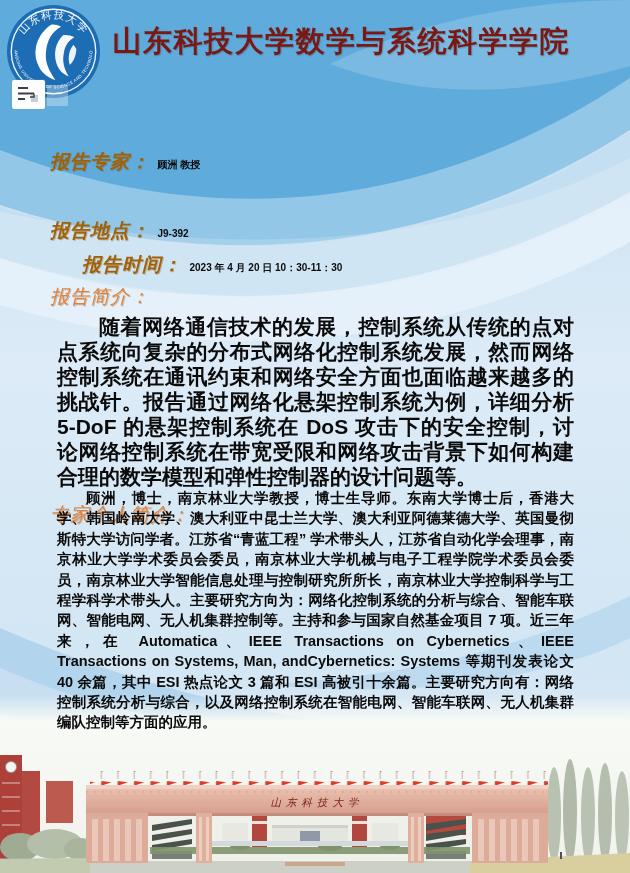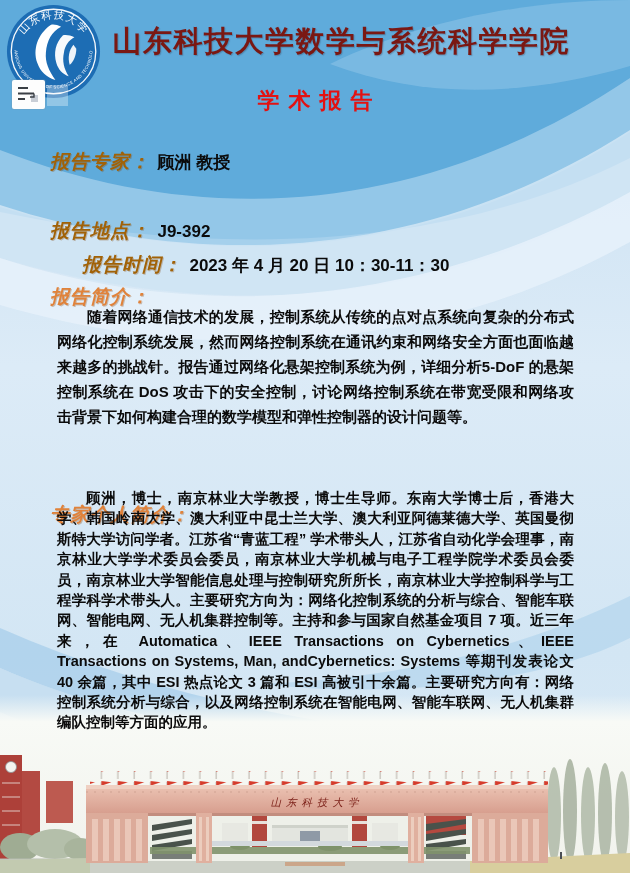--- a/index.html
+++ b/index.html
@@ -24,35 +24,35 @@
     position:absolute;left:0;top:86px;width:630px;z-index:3;text-align:center;margin:0;
     font-size:22px;font-weight:800;color:#e31212;letter-spacing:9px;text-indent:9px;
   }
   .frow{position:absolute;left:50px;right:40px;z-index:3;white-space:nowrap;}
   .flabel{
     display:inline-block;width:103px;
     font-family:"DejaVu Serif","Liberation Serif",serif;font-style:italic;font-weight:700;
     font-size:19px;color:#a16207;letter-spacing:1px;
     text-shadow:1px 1px 0 rgba(130,70,15,.30);
   }
-  .fvalue{font-size:17px;font-weight:700;color:#0b0b0b;}
+  .fvalue{font-size:10px;font-weight:700;color:#0b0b0b;}
   .row1{top:149px;}.row2{top:183px;}.row3{top:218px;}.row4{top:252px;margin-left:32px;}
   .sheading{
     position:absolute;left:50px;z-index:3;
-    font-family:"DejaVu Serif","Liberation Serif",serif;font-style:italic;font-weight:700;
+    font-family:"DejaVu Serif","Liberation Serif",serif;font-style:italic;font-weight:400;
     font-size:19px;color:#e0823a;letter-spacing:1px;
     text-shadow:1px 1px 0 rgba(130,70,15,.30);
   }
   .intro-h{top:284px;}
   .bio-h{top:462px;margin-top:40px;}
   .para{
     position:absolute;left:57px;width:517px;z-index:3;margin:0;
     color:#0b0b0b;font-weight:700;text-align:justify;text-indent:2em;
   }
-  .para1{top:304px;font-size:15px;line-height:25px;}
+  .para1{top:314px;font-size:21px;line-height:25px;}
   .para2{top:488px;font-size:14.5px;line-height:20.4px;}
 </style>
 </head>
 <body>
 
 <div class="page">
 
   <svg class="bg" viewBox="0 0 630 873" preserveAspectRatio="none">
     <defs>
       <linearGradient id="bgG" x1="0" y1="0" x2="0" y2="1">
@@ -101,21 +101,20 @@
       <rect x="19" y="15" width="7" height="7" fill="#c9ced6"></rect>
       <line x1="6" y1="8" x2="16" y2="8" stroke="#3a3f45" stroke-width="2"></line>
       <line x1="6" y1="13.5" x2="22" y2="13.5" stroke="#3a3f45" stroke-width="2"></line>
       <line x1="6" y1="19" x2="13" y2="19" stroke="#3a3f45" stroke-width="2"></line>
       <path d="M22,13.5 V17 H18" fill="none" stroke="#3a3f45" stroke-width="1.4"></path>
     </svg>
   </div>
   <div class="ghost-icon"></div>
 
   <h1 class="title">山东科技大学数学与系统科学学院</h1>
-  <h2 class="subtitle">学术报告</h2>
 
   <div class="frow row1">
     <span class="flabel">报告专家：</span>
     <span class="fvalue">顾洲 教授</span>
   </div>
   <div class="frow row3">
     <span class="flabel">报告地点：</span>
     <span class="fvalue">J9-392</span>
   </div>
   <div class="frow row4">

